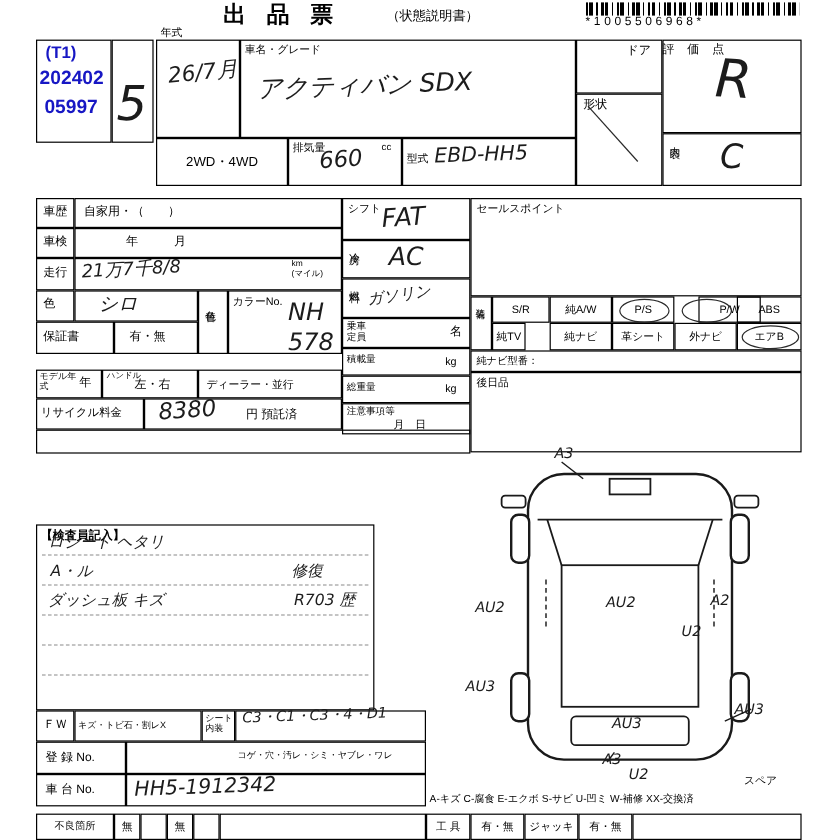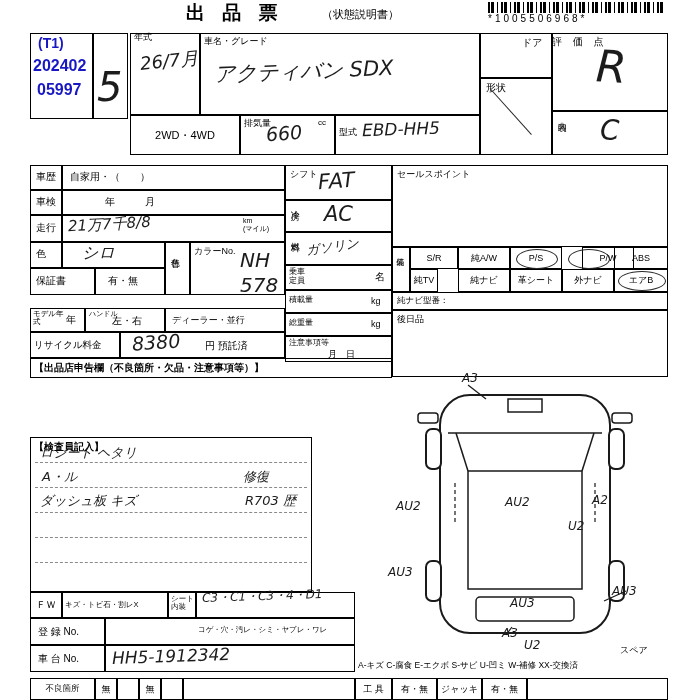--- a/index.html
+++ b/index.html
@@ -30,21 +30,21 @@
   <div class="t" style="left:488px;top:13px;font-size:10px;letter-spacing:3px">*1005506968*</div>
 
   <div class="bx" style="left:30px;top:33px;width:63px;height:86px"></div>
   <div class="bx" style="left:93px;top:33px;width:35px;height:86px"></div>
   <div class="t blue" style="left:38px;top:35px;font-size:14px">(T1)</div>
   <div class="t blue" style="left:33px;top:57px;font-size:16px">202402</div>
   <div class="t blue" style="left:37px;top:81px;font-size:16px">05997</div>
   <div class="hw" style="left:97px;top:66px;font-size:40px">5</div>
 
   <div class="bx" style="left:130px;top:33px;width:70px;height:82px"></div>
-  <div class="t" style="left:134px;top:32px;font-size:9px">年式</div>
+  <div class="t" style="left:134px;top:22px;font-size:9px">年式</div>
   <div class="hw" style="left:140px;top:52px;font-size:18px;transform:rotate(-6deg)">26/7月</div>
 
   <div class="bx" style="left:200px;top:33px;width:280px;height:82px"></div>
   <div class="t" style="left:204px;top:36px;font-size:9px">車名・グレード</div>
   <div class="hw" style="left:214px;top:60px;font-size:21px;transform:rotate(-2deg)">アクティバン SDX</div>
 
   <div class="bx" style="left:480px;top:33px;width:72px;height:45px"></div>
   <div class="t" style="left:522px;top:37px;font-size:10px">ドア</div>
   <div class="bx" style="left:480px;top:78px;width:72px;height:77px"></div>
   <div class="t" style="left:486px;top:82px;font-size:10px">形状</div>
@@ -113,21 +113,20 @@
   <div class="bx" style="left:165px;top:308px;width:120px;height:24px"></div>
   <div class="t" style="left:172px;top:315px;font-size:9px">ディーラー・並行</div>
 
   <div class="bx" style="left:30px;top:332px;width:90px;height:26px"></div>
   <div class="bx" style="left:120px;top:332px;width:165px;height:26px"></div>
   <div class="t" style="left:34px;top:340px;font-size:9.5px">リサイクル料金</div>
   <div class="hw" style="left:132px;top:333px;font-size:19px;transform:rotate(-4deg)">8380</div>
   <div class="t" style="left:205px;top:340px;font-size:10px">円 預託済</div>
 
   <div class="bx" style="left:30px;top:358px;width:362px;height:20px"></div>
-  <div class="t" style="left:34px;top:362px;font-size:10px;font-weight:bold">【出品店申告欄（不良箇所・欠品・注意事項等）】</div>
 
   <div class="bx" style="left:285px;top:165px;width:107px;height:35px"></div>
   <div class="t" style="left:290px;top:169px;font-size:9px">シフト</div>
   <div class="hw" style="left:318px;top:170px;font-size:21px;transform:rotate(-4deg)">FAT</div>
 
   <div class="bx" style="left:285px;top:200px;width:107px;height:32px"></div>
   <div class="t vert" style="left:290px;top:203px;font-size:9px">冷房</div>
   <div class="hw" style="left:324px;top:203px;font-size:21px">AC</div>
 
   <div class="bx" style="left:285px;top:232px;width:107px;height:33px"></div>

